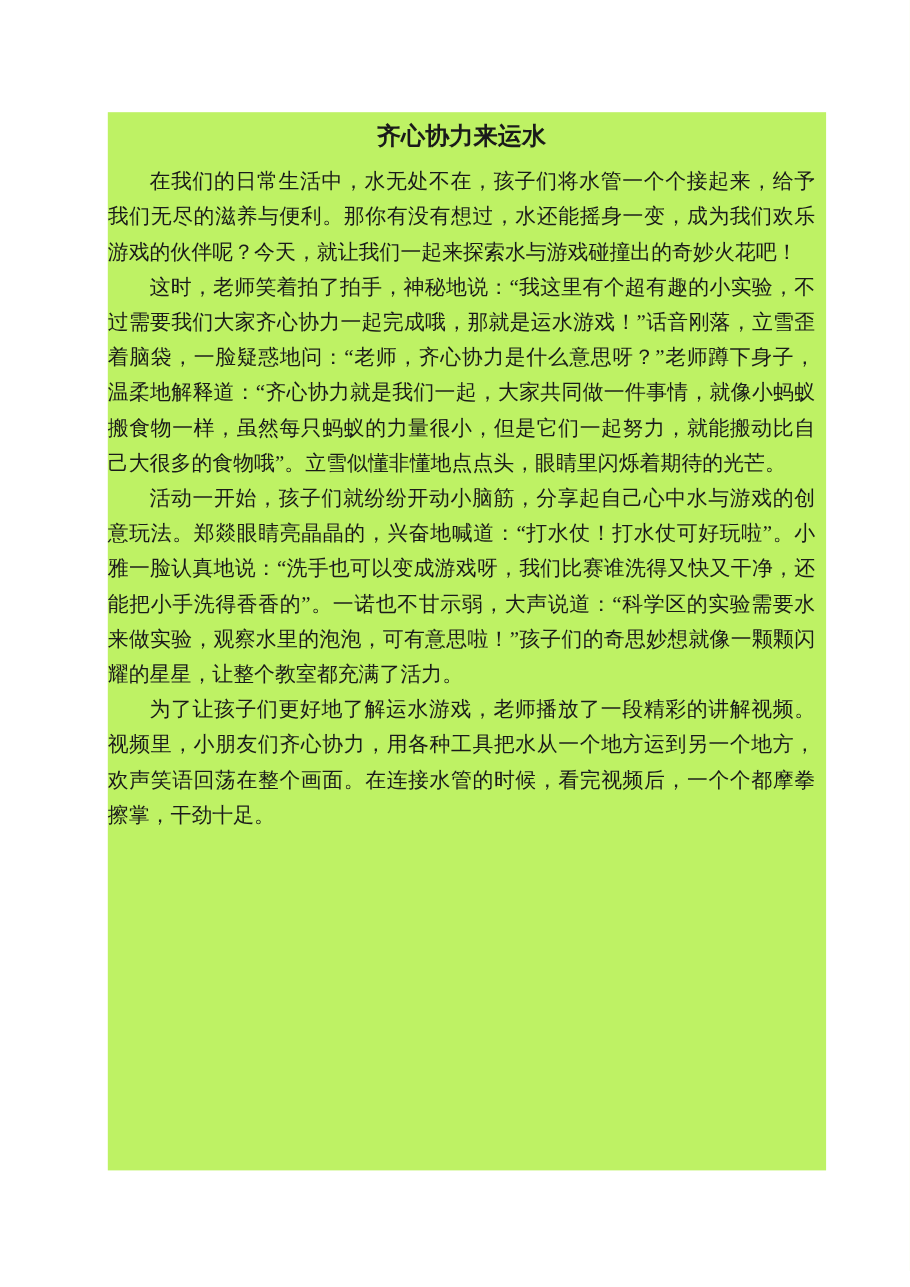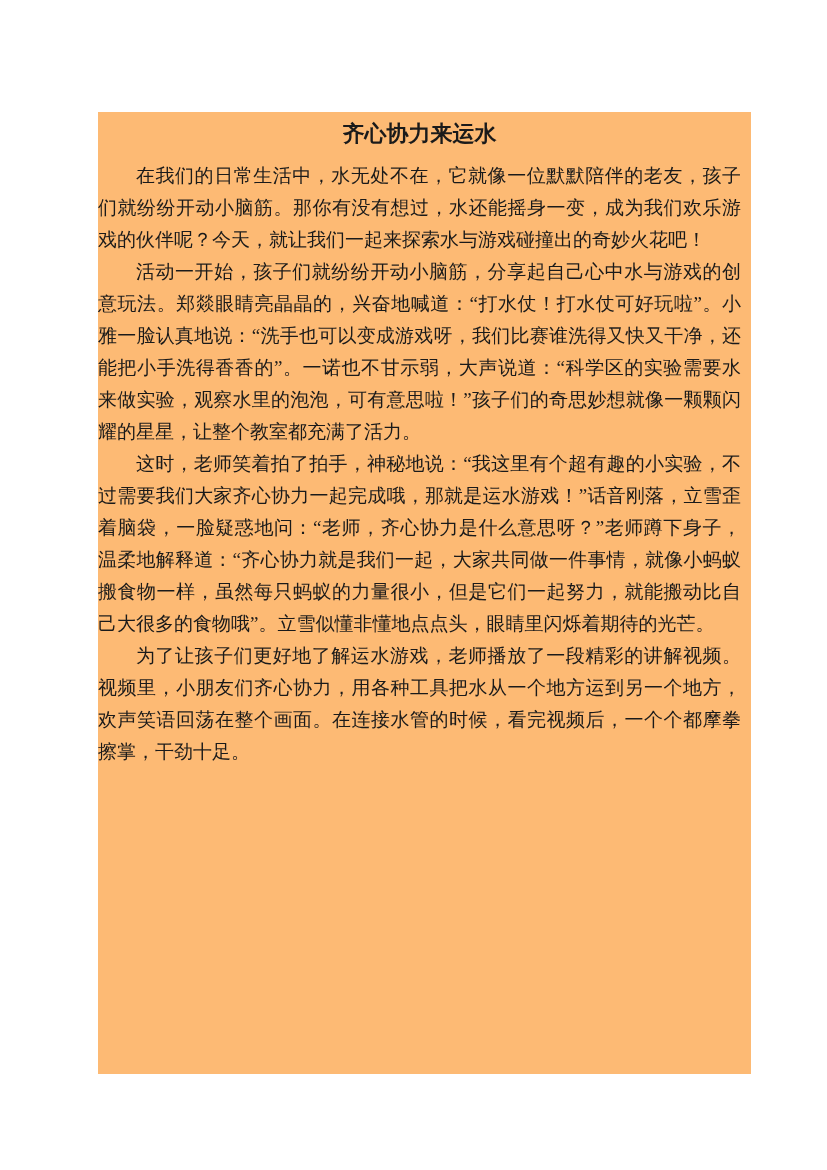--- a/index.html
+++ b/index.html
@@ -11,24 +11,24 @@
     position: relative;
     width: 827px;
     height: 1170px;
     background: #ffffff;
     font-family: "Liberation Serif", "DejaVu Serif", serif;
     overflow: hidden;
   }
   .content {
     position: absolute;
     left: 98px;
-    top: 112px;
+    top: 102px;
     width: 643px;
     min-height: 948px;
-    background: #fdba74;
+    background: #bef264;
     padding: 4px 10px 10px 0;
     box-sizing: content-box;
     color: #1a1a1a;
   }
   .title {
     margin: 0 0 8px 0;
     font-size: 22px;
     line-height: 36px;
     font-weight: bold;
     text-align: center;
@@ -45,19 +45,19 @@
     word-break: break-all;
   }
 </style>
 </head>
 <body>
 
 <div class="page">
   <div class="content">
     <h1 class="title">齐心协力来运水</h1>
     <div class="body" id="doc-body">
-        <p>在我们的日常生活中，水无处不在，它就像一位默默陪伴的老友，孩子们就纷纷开动小脑筋。那你有没有想过，水还能摇身一变，成为我们欢乐游戏的伙伴呢？今天，就让我们一起来探索水与游戏碰撞出的奇妙火花吧！</p>
+        <p>在我们的日常生活中，水无处不在，孩子们将水管一个个接起来，给予我们无尽的滋养与便利。那你有没有想过，水还能摇身一变，成为我们欢乐游戏的伙伴呢？今天，就让我们一起来探索水与游戏碰撞出的奇妙火花吧！</p>
+        <p>这时，老师笑着拍了拍手，神秘地说：“我这里有个超有趣的小实验，不过需要我们大家齐心协力一起完成哦，那就是运水游戏！”话音刚落，立雪歪着脑袋，一脸疑惑地问：“老师，齐心协力是什么意思呀？”老师蹲下身子，温柔地解释道：“齐心协力就是我们一起，大家共同做一件事情，就像小蚂蚁搬食物一样，虽然每只蚂蚁的力量很小，但是它们一起努力，就能搬动比自己大很多的食物哦”。立雪似懂非懂地点点头，眼睛里闪烁着期待的光芒。</p>
         <p>活动一开始，孩子们就纷纷开动小脑筋，分享起自己心中水与游戏的创意玩法。郑燚眼睛亮晶晶的，兴奋地喊道：“打水仗！打水仗可好玩啦”。小雅一脸认真地说：“洗手也可以变成游戏呀，我们比赛谁洗得又快又干净，还能把小手洗得香香的”。一诺也不甘示弱，大声说道：“科学区的实验需要水来做实验，观察水里的泡泡，可有意思啦！”孩子们的奇思妙想就像一颗颗闪耀的星星，让整个教室都充满了活力。</p>
-        <p>这时，老师笑着拍了拍手，神秘地说：“我这里有个超有趣的小实验，不过需要我们大家齐心协力一起完成哦，那就是运水游戏！”话音刚落，立雪歪着脑袋，一脸疑惑地问：“老师，齐心协力是什么意思呀？”老师蹲下身子，温柔地解释道：“齐心协力就是我们一起，大家共同做一件事情，就像小蚂蚁搬食物一样，虽然每只蚂蚁的力量很小，但是它们一起努力，就能搬动比自己大很多的食物哦”。立雪似懂非懂地点点头，眼睛里闪烁着期待的光芒。</p>
         <p>为了让孩子们更好地了解运水游戏，老师播放了一段精彩的讲解视频。视频里，小朋友们齐心协力，用各种工具把水从一个地方运到另一个地方，欢声笑语回荡在整个画面。在连接水管的时候，看完视频后，一个个都摩拳擦掌，干劲十足。</p>
       </div>
   </div>
 </div>
 
 </body></html>

